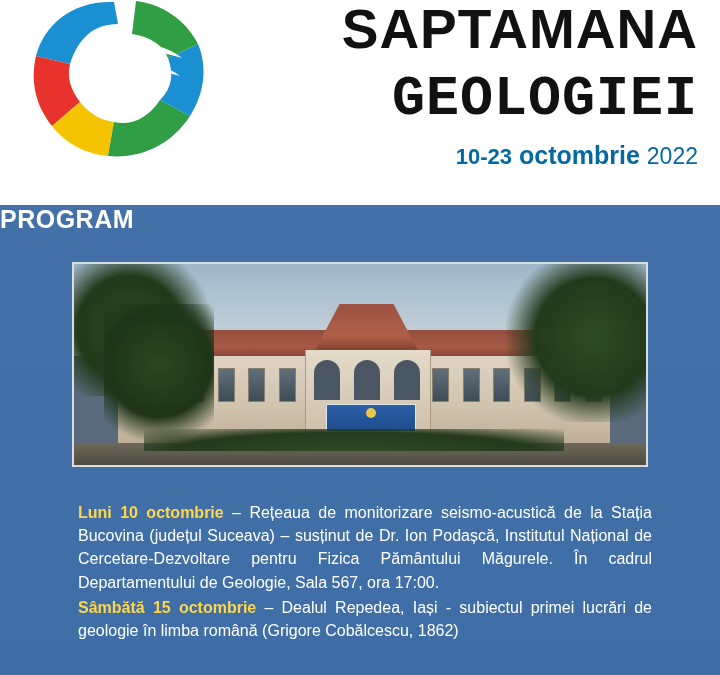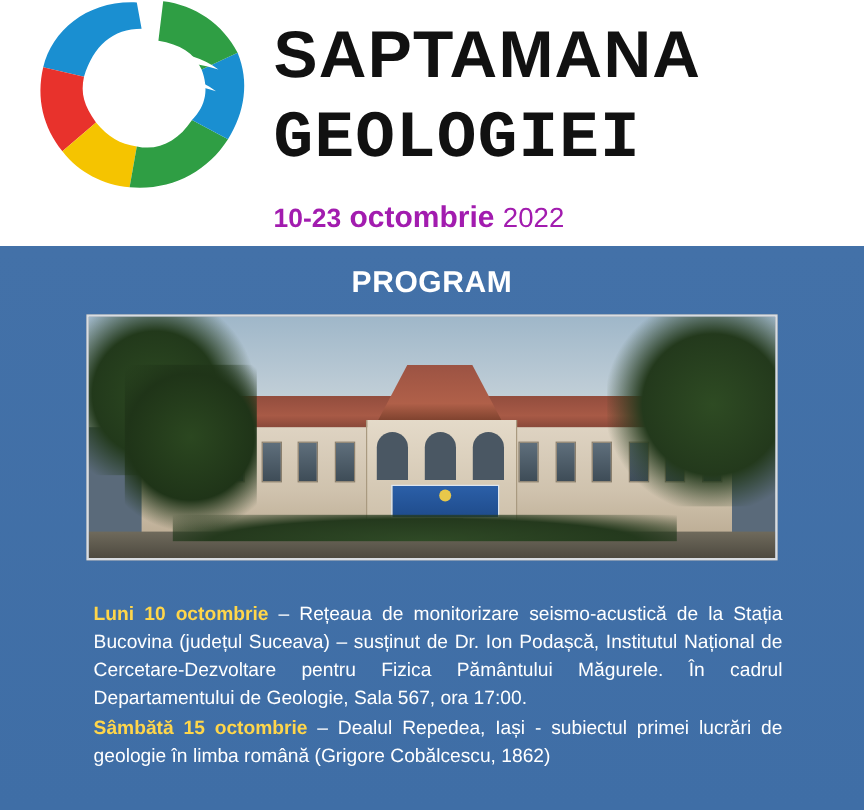--- a/index.html
+++ b/index.html
@@ -30,66 +30,64 @@
   .logo {
     position: absolute;
     left: 22px;
     top: -6px;
     width: 210px;
     height: 180px;
   }
   .title-block {
     position: absolute;
     right: 22px;
-    top: 16px;
+    top: 0;
     width: 470px;
-    text-align: left;
+    text-align: right;
   }
   .title-line1 {
     font-size: 55px;
     font-weight: bold;
     letter-spacing: 1px;
     color: #111111;
     line-height: 1.0;
     margin-top: 2px;
     font-family: "Liberation Sans", sans-serif;
   }
   .title-line2 {
     font-size: 55px;
     font-weight: bold;
     letter-spacing: 1px;
     color: #111111;
     line-height: 1.05;
     margin-top: 14px;
     font-family: Liberation Mono, monospace;
   }
   .dates {
-    margin-top: 22px;
+    margin-top: 12px;
     font-size: 25px;
-    color: #a21caf;
+    color: #0369a1;
     white-space: nowrap;
   }
   .dates .rng { font-weight: bold; font-size: 22px; }
   .dates .mon { font-weight: bold; font-size: 25px; }
   .dates .yr  { font-weight: normal; font-size: 23px; }
 
   
   .body-blue {
     position: relative;
     height: 470px;
     background: #3d6ca5;
     background: linear-gradient(180deg, #4371a8 0%, #3f6ea6 100%);
   }
   .program-title {
-    text-align: center;
     color: #ffffff;
     font-size: 25px;
     font-weight: bold;
     letter-spacing: 0.5px;
-    padding-top: 16px;
   }
   .photo-wrap {
     position: absolute;
     left: 72px;
     top: 57px;
     width: 576px;
     height: 205px;
     border: 2px solid #d9dde2;
     box-sizing: border-box;
     overflow: hidden;

